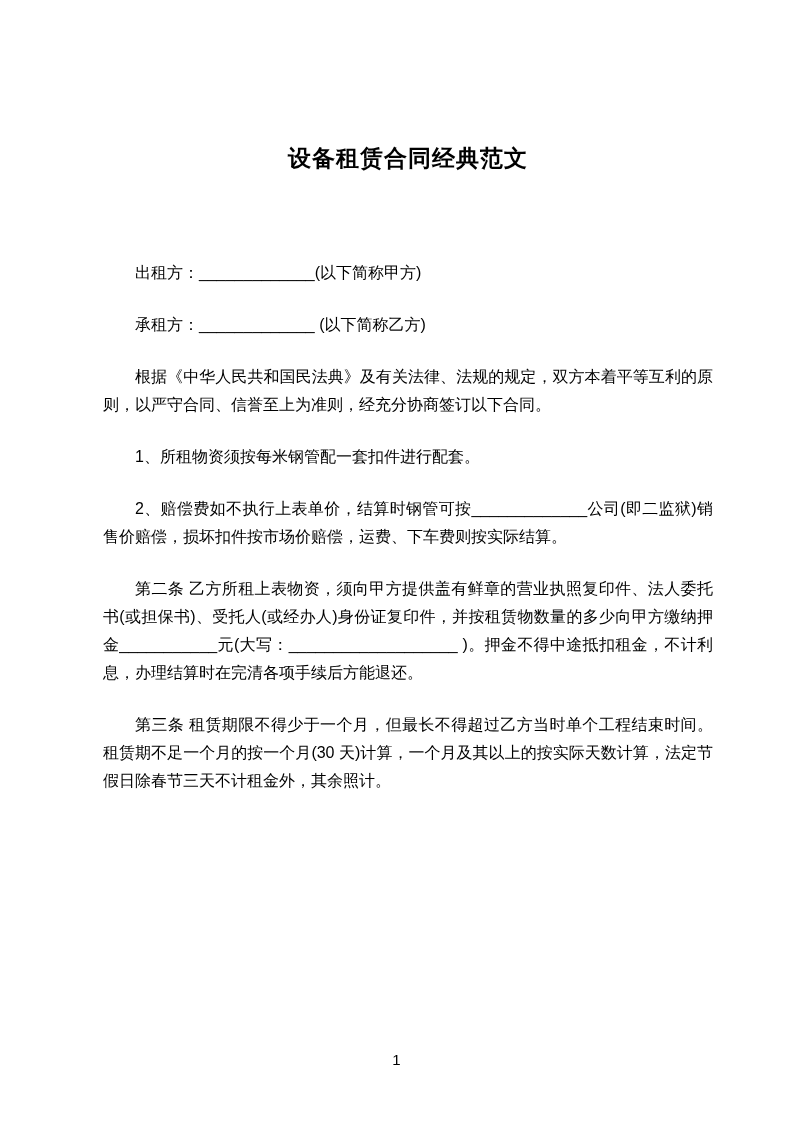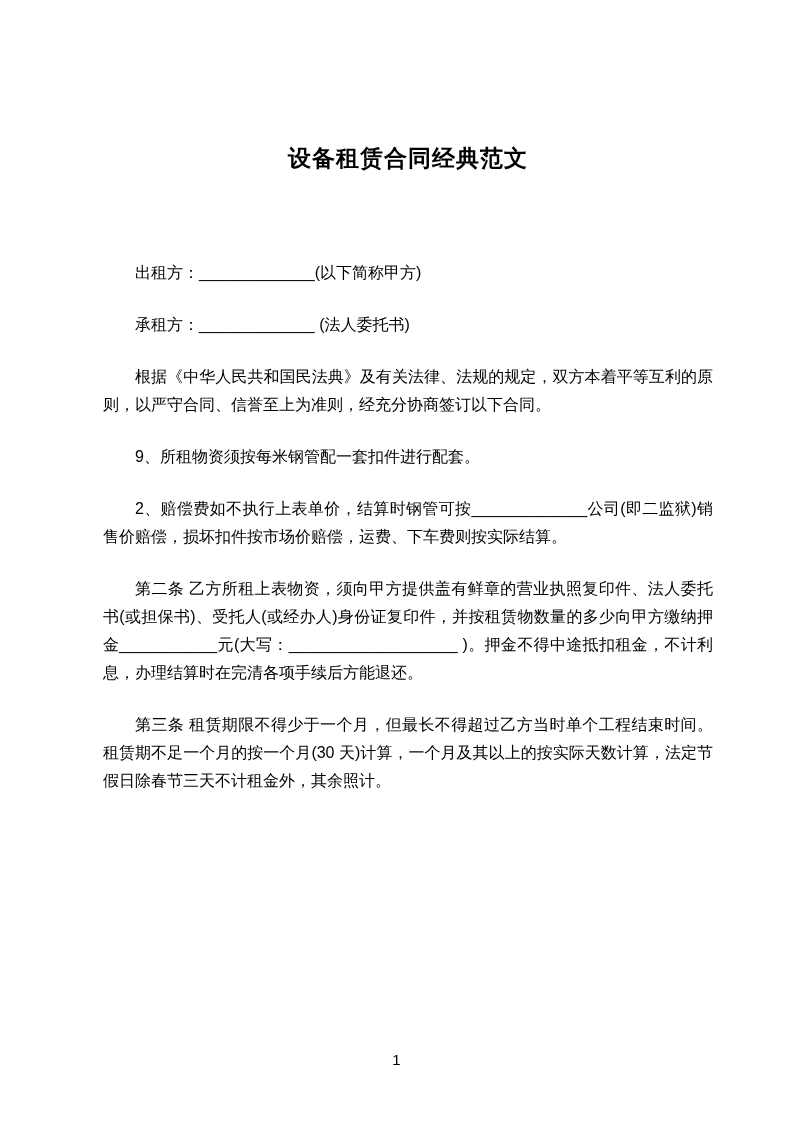--- a/index.html
+++ b/index.html
@@ -56,26 +56,26 @@
 <body>
 
 <div class="page">
   <div class="content">
 
     <h1 class="doc-title">设备租赁合同经典范文</h1>
 
     <div class="body-block">
       <p class="para">出租方：_____________(以下简称甲方)</p>
 
-      <p class="para">承租方：_____________ (法人委托书)</p>
+      <p class="para">承租方：_____________ (以下简称乙方)</p>
 
       <p class="para">根据《中华人民共和国民法典》及有关法律、法规的规定，双方本着平等互利的原则，以严守合同、信誉至上为准则，经充分协商签订以下合同。</p>
 
 
-      <p class="para">9、所租物资须按每米钢管配一套扣件进行配套。</p>
+      <p class="para">1、所租物资须按每米钢管配一套扣件进行配套。</p>
 
       <p class="para">2、赔偿费如不执行上表单价，结算时钢管可按_____________公司(即二监狱)销售价赔偿，损坏扣件按市场价赔偿，运费、下车费则按实际结算。</p>
 
       <p class="para">第二条  乙方所租上表物资，须向甲方提供盖有鲜章的营业执照复印件、法人委托书(或担保书)、受托人(或经办人)身份证复印件，并按租赁物数量的多少向甲方缴纳押金___________元(大写：___________________ )。押金不得中途抵扣租金，不计利息，办理结算时在完清各项手续后方能退还。</p>
 
       <p class="para">第三条  租赁期限不得少于一个月，但最长不得超过乙方当时单个工程结束时间。租赁期不足一个月的按一个月(30 天)计算，一个月及其以上的按实际天数计算，法定节假日除春节三天不计租金外，其余照计。</p>
     </div>
   </div>
 
   <div class="page-number">1</div>

